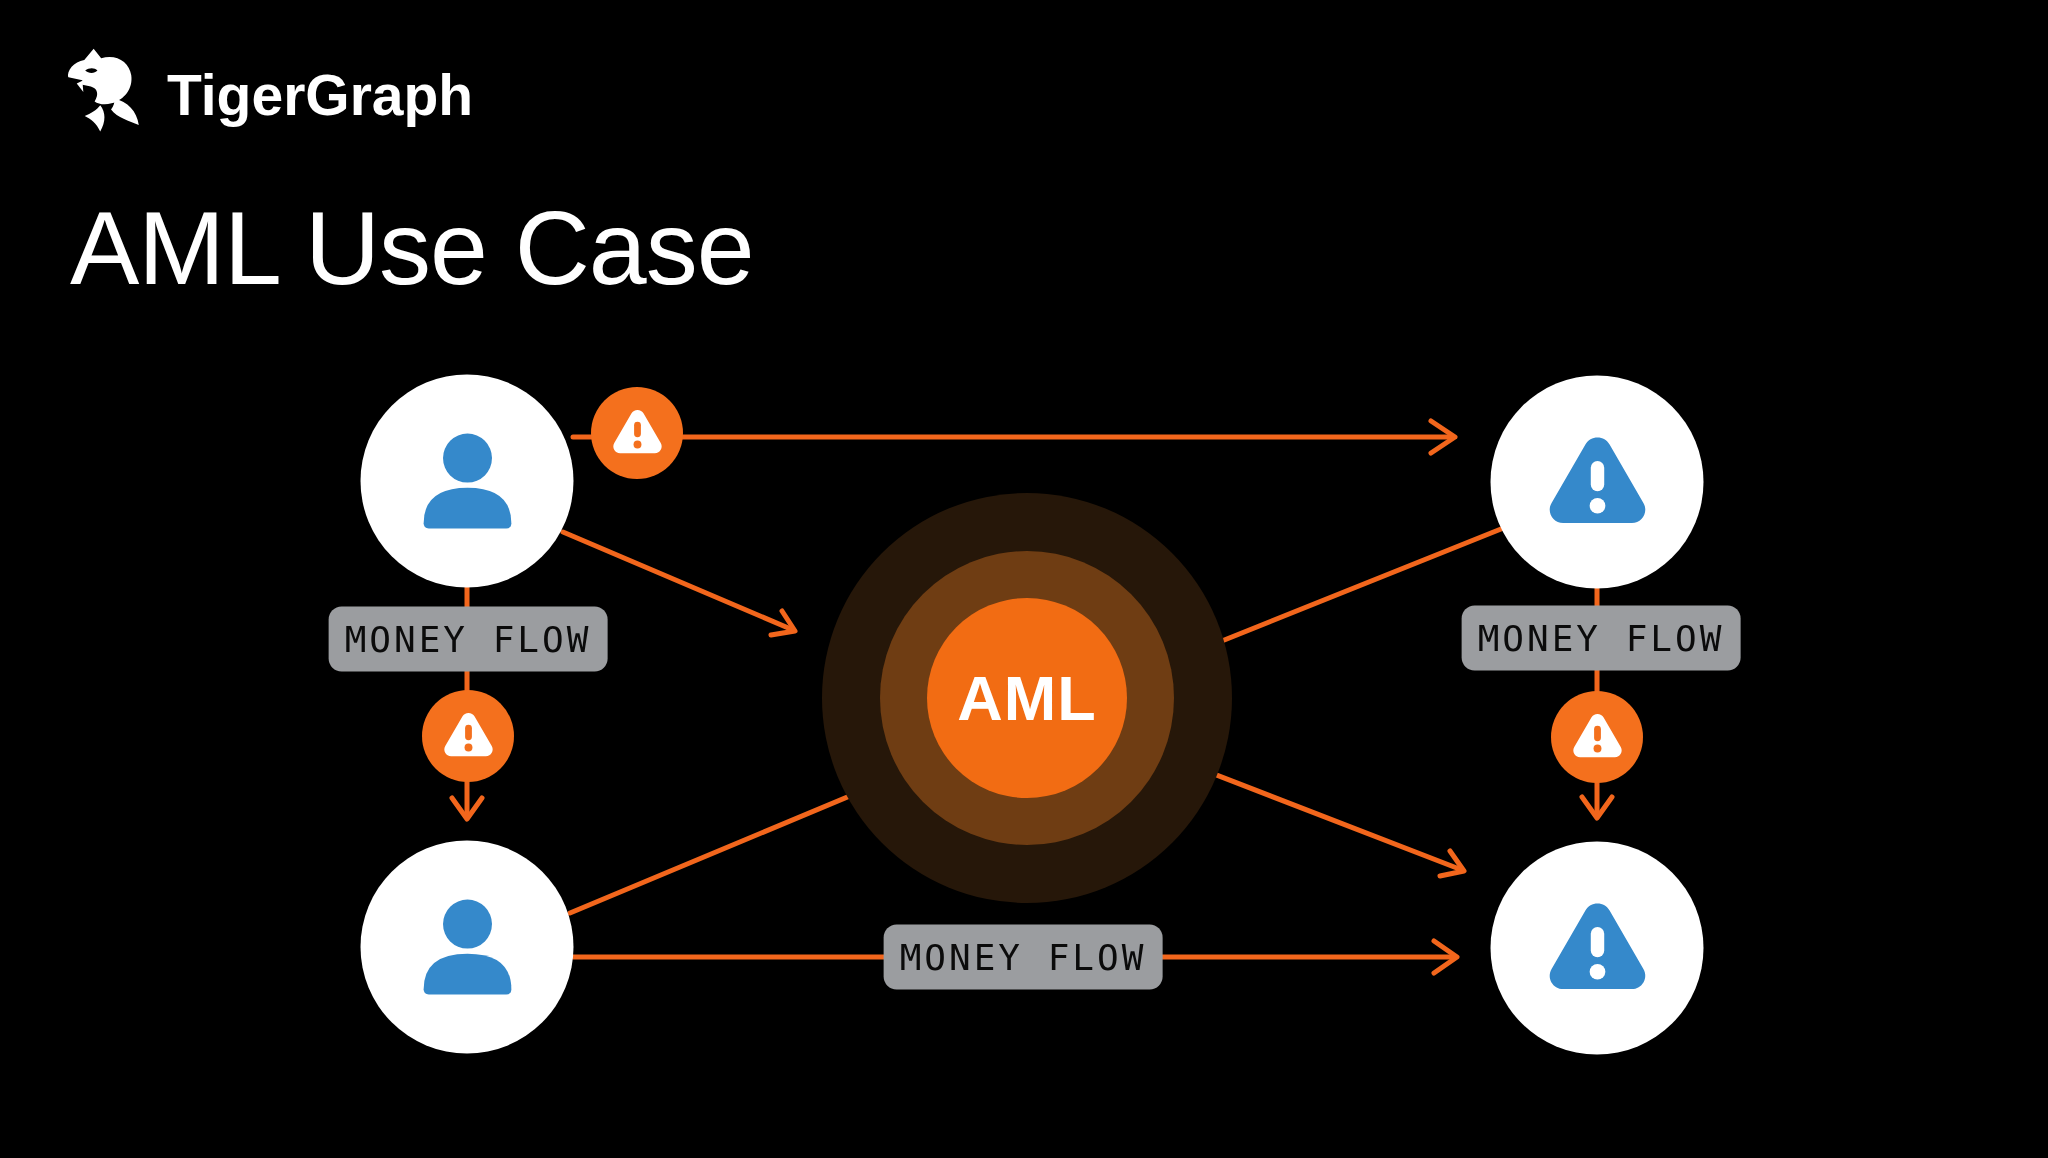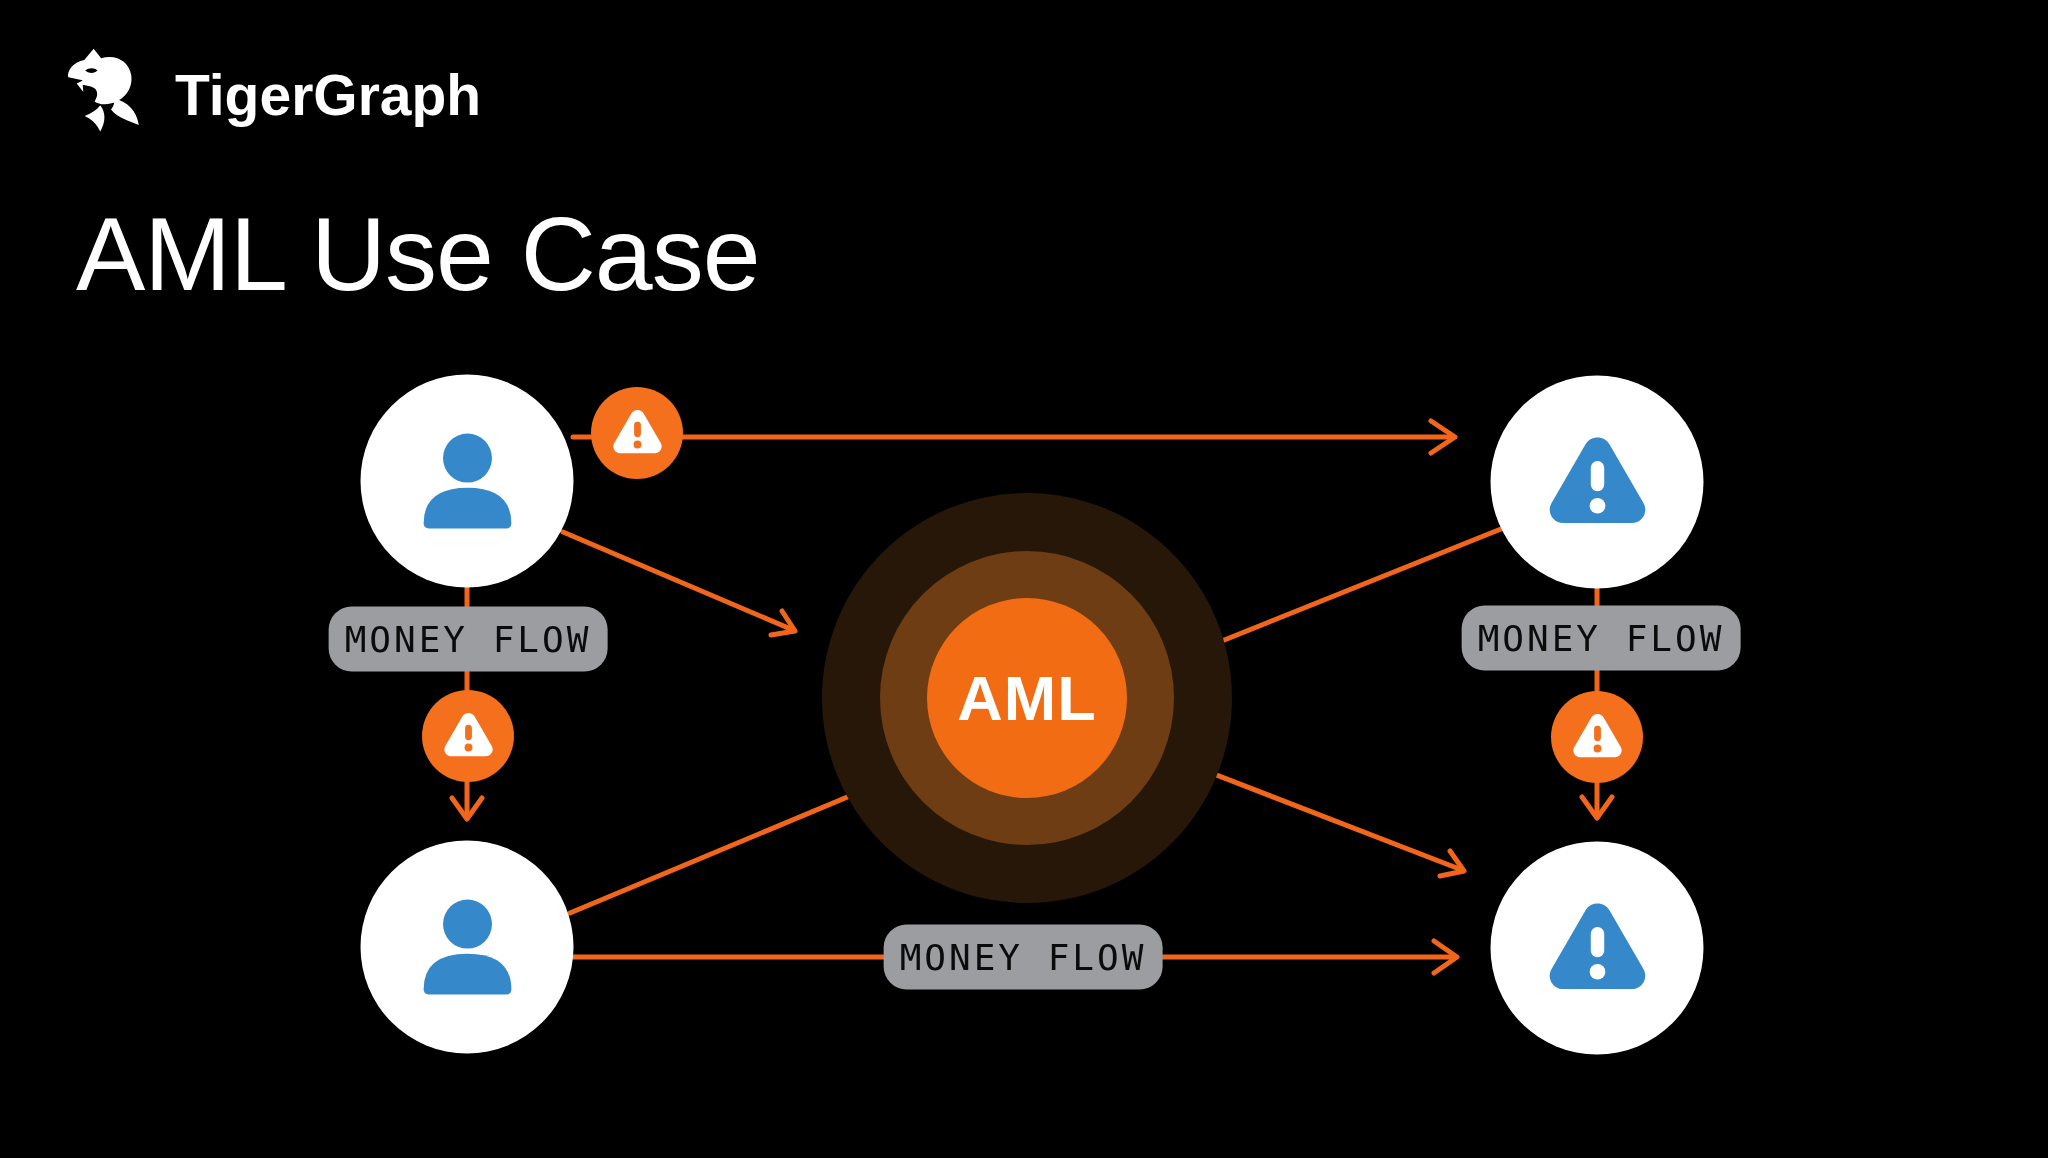--- a/index.html
+++ b/index.html
@@ -7,26 +7,26 @@
     --orange:#F4701D; --orange-line:#F2661C; --orange-center:#F26C13;
     --blue:#3589CB; --label-bg:#9B9DA0; --label-text:#0B0B0B;
     --glow-mid:#6F3D13; --glow-outer:#261709;
   }
   html,body{margin:0;padding:0;background:var(--bg);}
   .stage{
     position:relative;width:2048px;height:1158px;background:var(--bg);
     overflow:hidden;font-family:"Liberation Sans",sans-serif;
   }
   
-  .brand{position:absolute;left:57px;top:46px;display:flex;align-items:center;gap:24px;}
+  .brand{position:absolute;left:57px;top:46px;display:flex;align-items:center;gap:16px;}
   .logo svg{width:94px;height:94px;display:block;}
   .brand-name{color:var(--white);font-size:57px;font-weight:700;letter-spacing:0;padding-top:4px;}
   
   .page-title{
-    position:absolute;left:62px;top:188px;margin:14px;color:var(--white);
+    position:absolute;left:62px;top:188px;margin:8px;color:var(--white);
     font-size:104px;font-weight:400;letter-spacing:-1px;line-height:1;
   }
   
   .edges{position:absolute;left:0;top:0;width:2048px;height:1158px;z-index:1;}
   .edge{stroke:var(--orange-line);stroke-width:5;fill:none;stroke-linecap:round;}
   .arrowhead{stroke:var(--orange-line);stroke-width:5;fill:none;stroke-linecap:round;stroke-linejoin:round;}
   
   .glow{position:absolute;border-radius:50%;transform:translate(-50%,-50%);z-index:2;}
   .glow-outer{left:1027px;top:698px;width:410px;height:410px;background:var(--glow-outer);}
   .glow-mid{left:1027px;top:698px;width:294px;height:294px;background:var(--glow-mid);}
@@ -53,21 +53,21 @@
   }
   .badge-top{left:637px;top:433px;} .badge-left{left:468px;top:736px;} .badge-right{left:1597px;top:737px;}
   .badge-svg{width:57px;height:51px;}
   .badge-svg .tri{fill:var(--white);} .badge-svg .mark{fill:var(--orange);}
   
   .flow-label{
     position:absolute;transform:translate(-50%,-50%);z-index:5;
     background:var(--label-bg);color:var(--label-text);
     font-family:"DejaVu Sans Mono","Liberation Mono",monospace;
     font-size:36px;font-weight:400;letter-spacing:3px;white-space:nowrap;
-    padding:12px 16px;border-radius:23px;
+    padding:12px 16px;border-radius:13px;
   }
   .label-left{left:468px;top:639px;} .label-right{left:1601px;top:638px;} .label-bottom{left:1023px;top:957px;}
 </style>
 </head>
 <body>
 
 <div class="stage">
 
   <header class="brand">
     <span class="logo">

